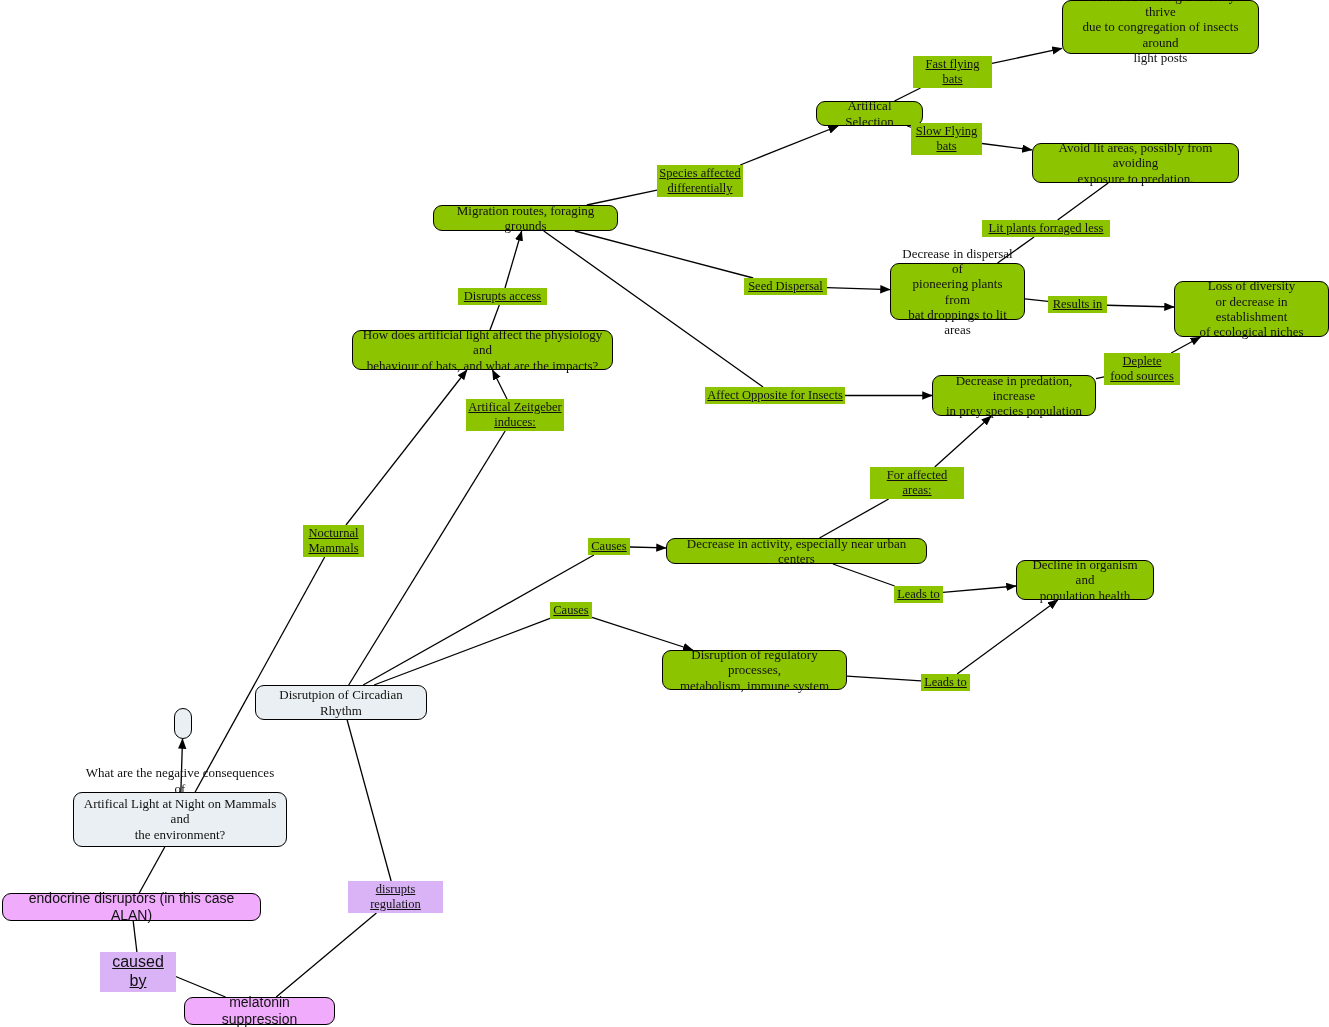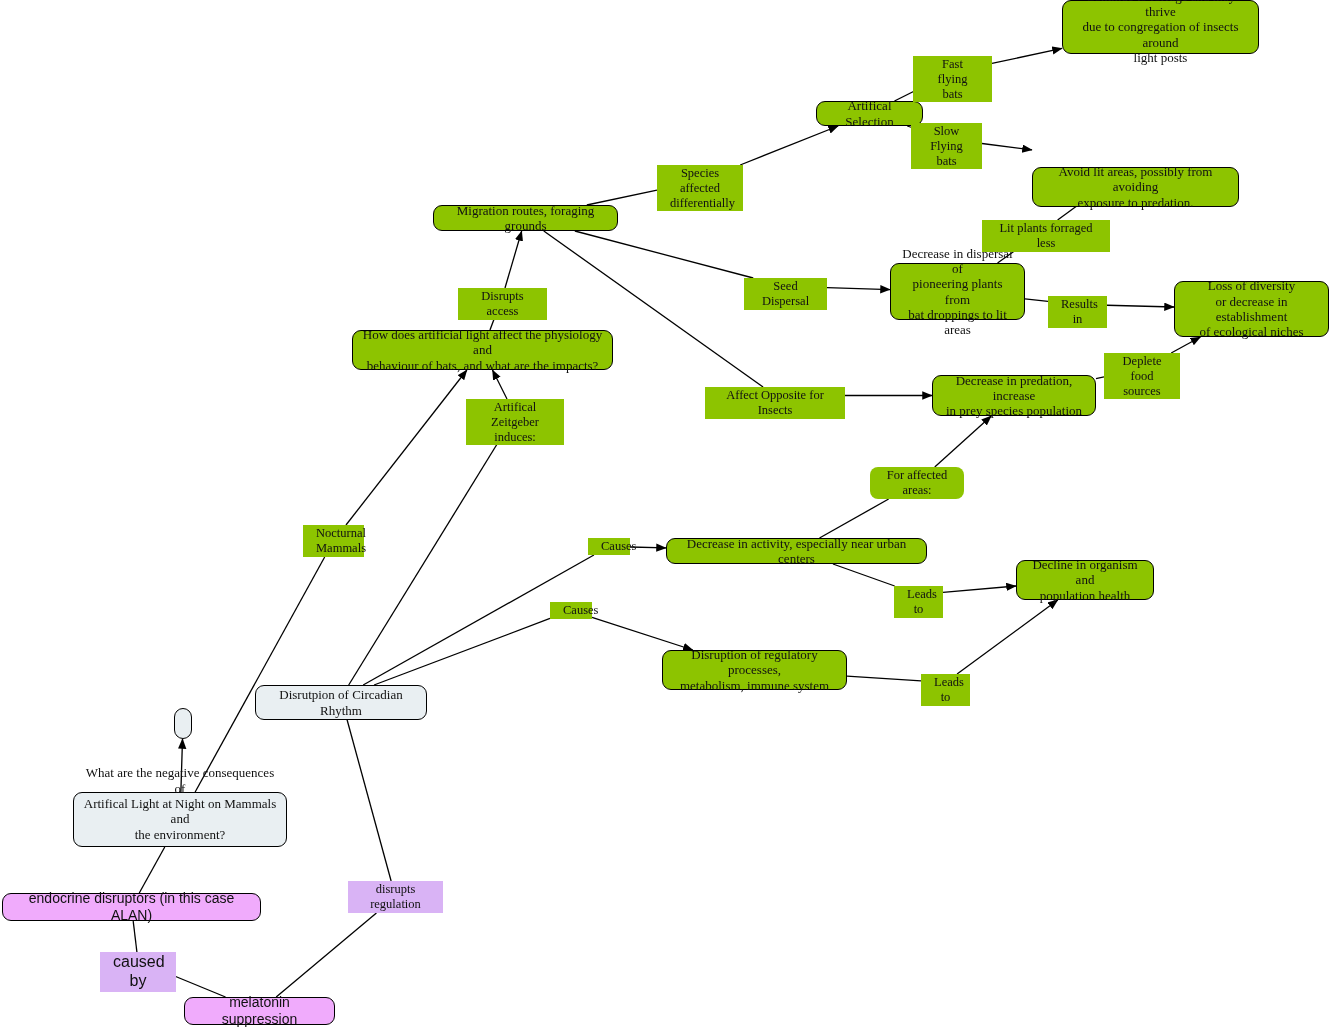--- a/index.html
+++ b/index.html
@@ -53,21 +53,22 @@
     padding: 0;
   }
   .label {
     position: absolute;
     text-align: center;
     line-height: 1.18;
     white-space: pre-line;
     color: #111111;
     font-family: "Liberation Serif", serif;
     font-size: 12.5px;
-    padding: 1px 13px;
+    padding: 1px 2px;
+    text-decoration: underline;
   }
   .label.green { background: #8dc400; }
   .label.purple { background: #d9b3f5; }
   .label.sans { font-family: "Liberation Sans", sans-serif; font-size: 16px; }
 </style>
 </head>
 <body>
 
 <div id="canvas">
   <svg id="edges" xmlns="http://www.w3.org/2000/svg">
@@ -115,21 +116,21 @@
         <line x1="159.87" y1="970" x2="225.48" y2="997" stroke="#000000" stroke-width="1.3"></line>
         <line x1="180.859375" y1="792" x2="182.515625" y2="739" stroke="#000000" stroke-width="1.3" marker-end="url(#arrowhead)"></line>
         <line x1="164.75714285714287" y1="847" x2="139.26" y2="893" stroke="#000000" stroke-width="1.3"></line>
       </g>
   </svg>
   <div id="nodes">
       <div class="node green" style="left: 1062px; top: 0px; width: 197px; height: 54px;"><span>Continue to forrage and may thrive
 due to congregation of insects around
 light posts</span></div>
       <div class="node green" style="left: 816px; top: 101px; width: 107px; height: 25px;"><span>Artifical Selection</span></div>
-      <div class="node green" style="left: 1032px; top: 143px; width: 207px; height: 40px; margin-top: 24px;"><span>Avoid lit areas, possibly from avoiding
+      <div class="node green" style="left: 1032px; top: 143px; width: 207px; height: 40px;"><span>Avoid lit areas, possibly from avoiding
 exposure to predation.</span></div>
       <div class="node green" style="left: 433px; top: 205px; width: 185px; height: 26px;"><span>Migration routes, foraging grounds</span></div>
       <div class="node green" style="left: 890px; top: 263px; width: 135px; height: 57px;"><span>Decrease in dispersal of
 pioneering plants from
 bat droppings to lit areas</span></div>
       <div class="node green" style="left: 1174px; top: 281px; width: 155px; height: 56px;"><span>Loss of diversity
 or decrease in establishment
 of ecological niches</span></div>
       <div class="node green" style="left: 352px; top: 330px; width: 261px; height: 40px;"><span>How does artificial light affect the physiology and
 behaviour of bats, and what are the impacts?</span></div>
@@ -156,21 +157,21 @@
 differentially</div>
       <div class="label green" style="left: 982px; top: 220px; width: 128px;">Lit plants forraged less</div>
       <div class="label green" style="left: 744px; top: 278px; width: 83px;">Seed Dispersal</div>
       <div class="label green" style="left: 1048px; top: 296px; width: 59px;">Results in</div>
       <div class="label green" style="left: 458px; top: 288px; width: 89px;">Disrupts access</div>
       <div class="label green" style="left: 1104px; top: 353px; width: 76px;">Deplete
 food sources</div>
       <div class="label green" style="left: 705px; top: 387px; width: 140px;">Affect Opposite for Insects</div>
       <div class="label green" style="left: 466px; top: 399px; width: 98px;">Artifical Zeitgeber
 induces:</div>
-      <div class="label green" style="left: 870px; top: 467px; width: 94px; border-radius: 8px;">For affected areas:</div>
+      <div class="label green" style="left: 870px; top: 467px; width: 94px;">For affected areas:</div>
       <div class="label green" style="left: 303px; top: 525px; width: 61px;">Nocturnal
 Mammals</div>
       <div class="label green" style="left: 588px; top: 538px; width: 42px;">Causes</div>
       <div class="label green" style="left: 894px; top: 586px; width: 49px;">Leads to</div>
       <div class="label green" style="left: 550px; top: 602px; width: 42px;">Causes</div>
       <div class="label green" style="left: 921px; top: 674px; width: 49px;">Leads to</div>
       <div class="label purple" style="left: 348px; top: 881px; width: 95px;">disrupts regulation</div>
       <div class="label purple sans" style="left: 100px; top: 952px; width: 76px;">caused by</div>
     </div>
 </div>

